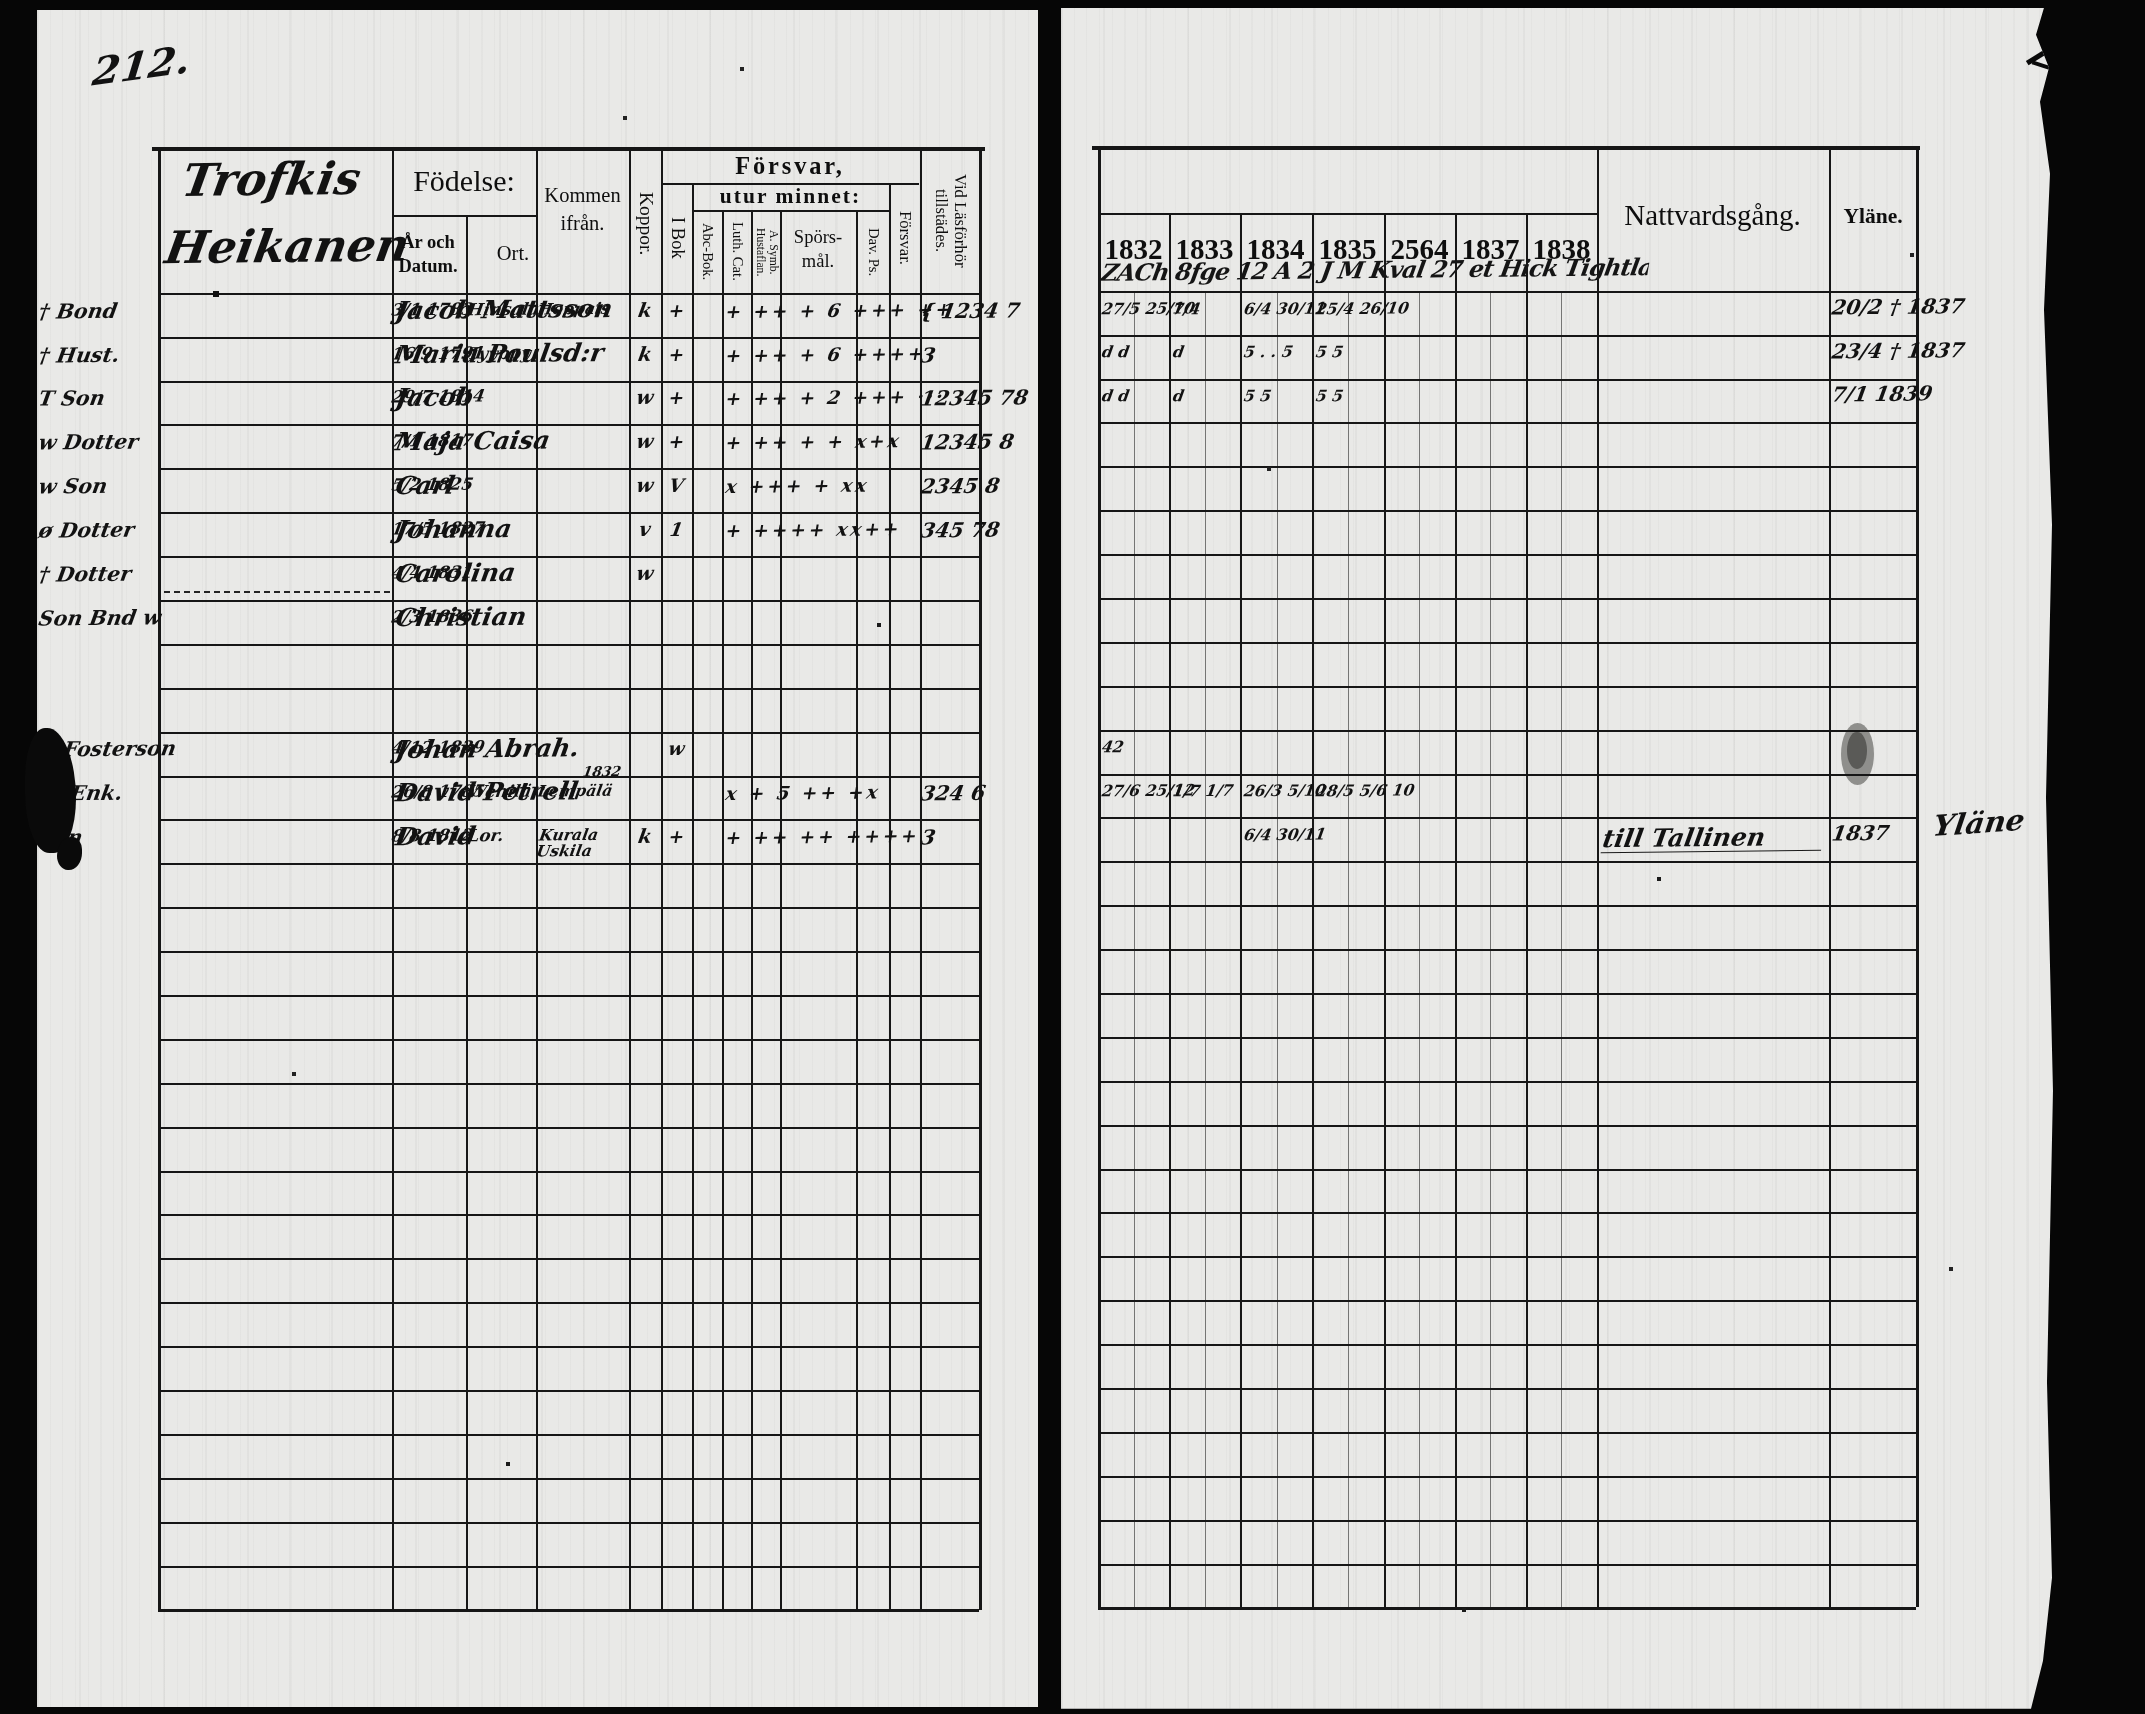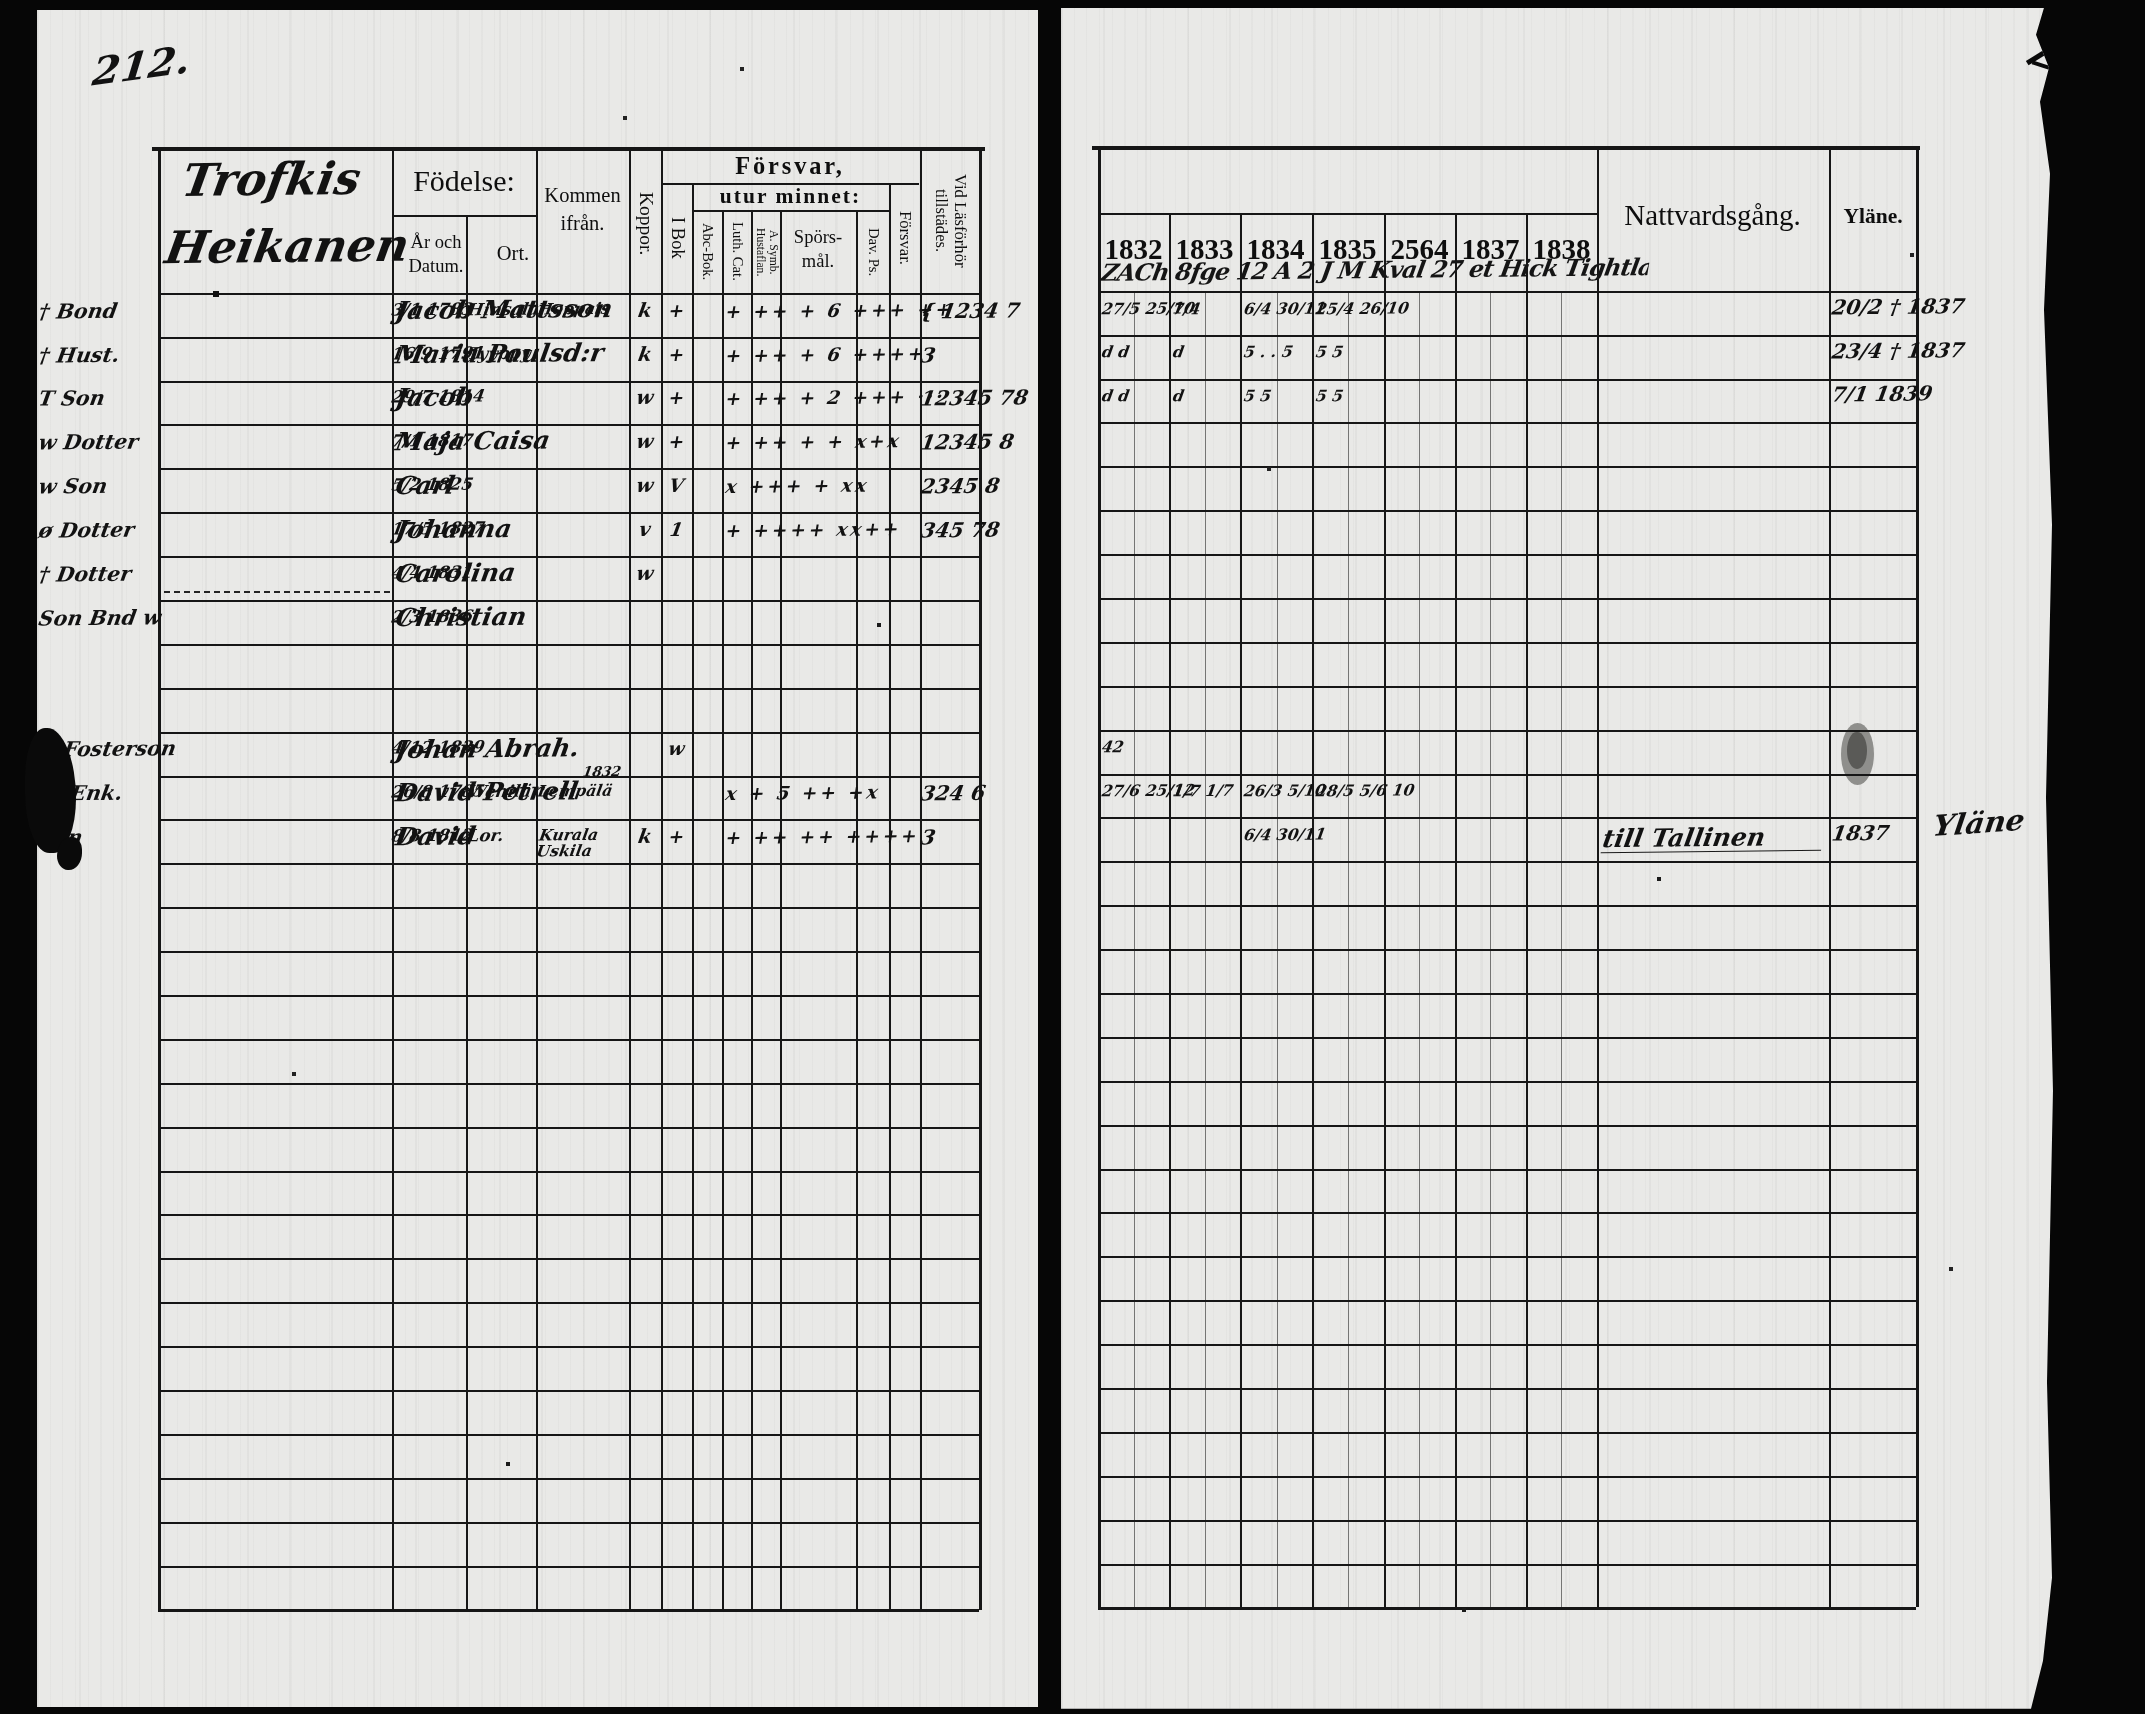--- a/index.html
+++ b/index.html
@@ -39,21 +39,21 @@
 <body>
 
 <div class="page" id="pageL">
 
   <div class="hw" style="left:57px;top:35px;font-size:39px;transform:skewX(-14deg) rotate(-8deg);">212.</div>
 
   <div class="hw" style="left:146px;top:146px;font-size:45px;">Trofkis</div>
   <div class="hw" style="left:129px;top:213px;font-size:45px;">Heikanen</div>
 
   <div class="pr c" style="left:355px;top:142px;width:144px;height:59px;font-size:30px;">Födelse:</div>
-  <div class="pr c" style="left:365px;top:209px;width:68px;height:70px;font-size:18.5px;line-height:1.3;">År och Datum.</div>
+  <div class="pr c" style="left:357px;top:209px;width:68px;height:70px;font-size:18.5px;line-height:1.3;font-weight:bold;">År och Datum.</div>
   <div class="pr c" style="left:429px;top:209px;width:94px;height:70px;font-size:20.5px;">Ort.</div>
   <div class="pr c" style="left:499px;top:158px;width:93px;height:84px;font-size:20.5px;line-height:1.35;">Kommen ifrån.</div>
   <div class="pr c rot" style="left:593px;top:146px;width:31px;height:135px;font-size:19.5px;">Koppor.</div>
   <div class="pr c" style="left:624px;top:141px;width:258px;height:31px;font-size:24.4px;font-weight:bold;letter-spacing:2.9px;">Försvar,</div>
   <div class="pr c" style="left:655px;top:174px;width:197px;height:25px;font-size:21.5px;font-weight:bold;letter-spacing:2px;">utur minnet:</div>
   <div class="pr c rot" style="left:625px;top:177px;width:30px;height:103px;font-size:18.5px;">I Bok</div>
   <div class="pr c rot" style="left:656px;top:202px;width:28px;height:80px;font-size:14.6px;">Abc-Bok.</div>
   <div class="pr c rot" style="left:686px;top:202px;width:28px;height:80px;font-size:14.6px;">Luth. Cat.</div>
   <div class="pr c rot" style="left:715px;top:202px;width:28px;height:80px;font-size:11.7px;line-height:1.1;">A. Symb. Hustaflan.</div>
   <div class="pr c" style="left:743px;top:207px;width:76px;height:64px;font-size:18.5px;line-height:1.3;">Spörs- mål.</div>

